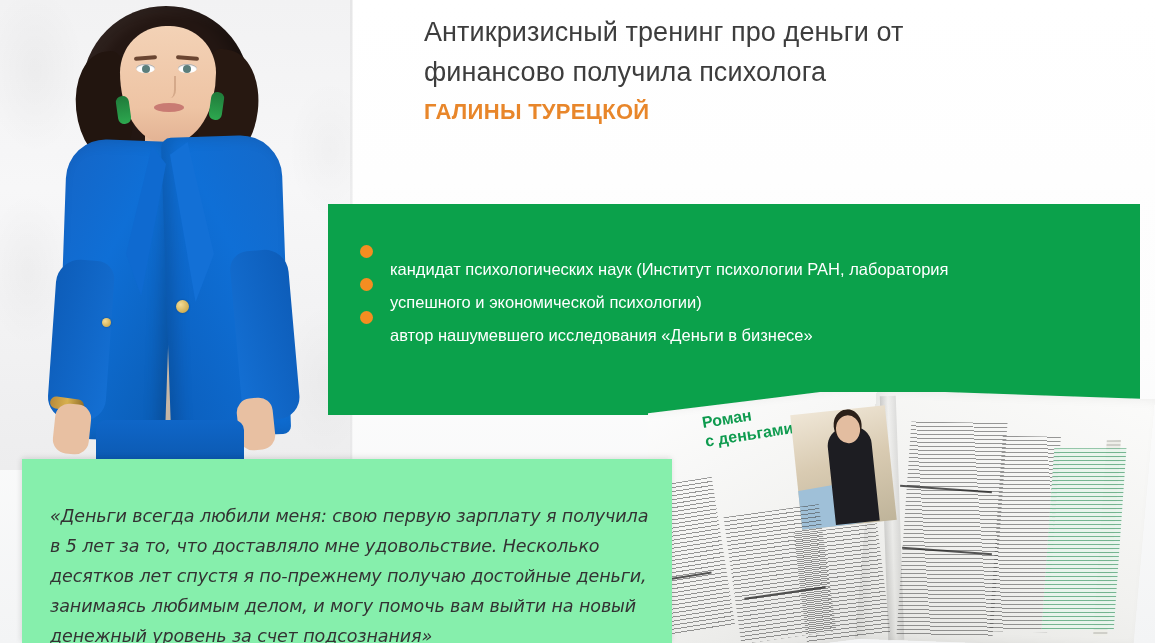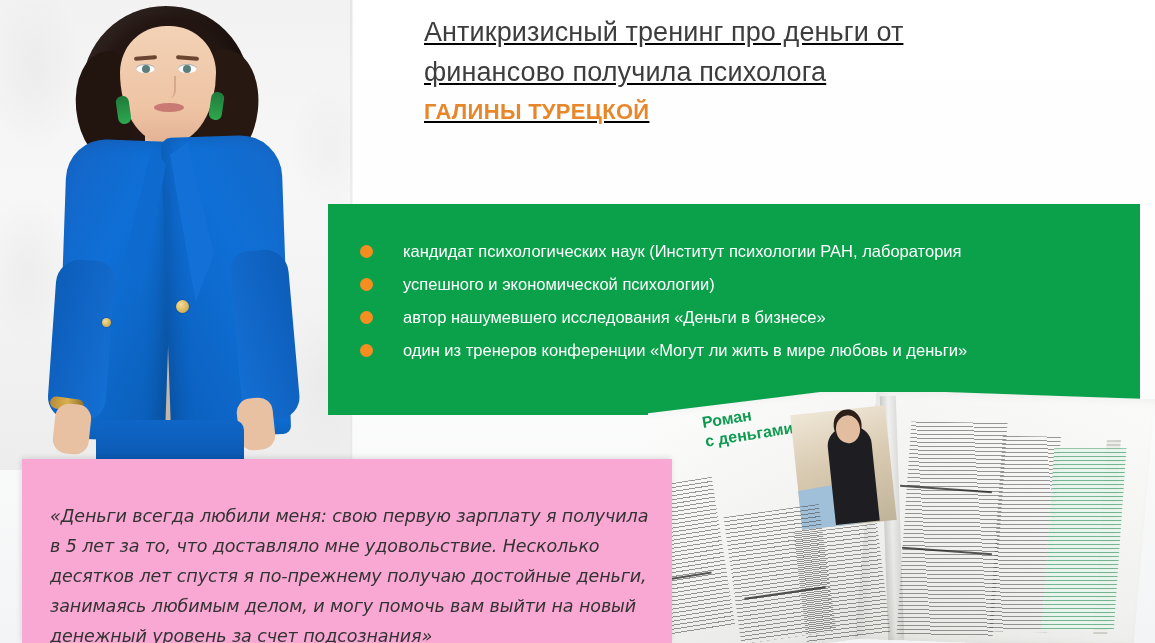--- a/index.html
+++ b/index.html
@@ -231,21 +231,20 @@
     width: 148px; height: 50px;
     background: linear-gradient(180deg, #0f66c8, #0b57ad);
     border-radius: 10px 10px 0 0;
   }
 
   
   .heading {
     position: absolute;
     left: 424px; top: 12px;
     width: 660px;
-    text-decoration: underline;
   }
   .heading .line {
     color: #3d3d3d;
     font-size: 27px;
     line-height: 40px;
     font-weight: 400;
     letter-spacing: 0.1px;
     white-space: nowrap;
   }
   .heading .name {
@@ -266,20 +265,21 @@
   }
   .cred-list {
     position: absolute;
     left: 32px; top: 36px;
     width: 760px;
   }
   .cred-row {
     display: flex;
     align-items: flex-start;
     height: 33px;
+    flex-direction: column;
   }
   .cred-bullet {
     flex: 0 0 auto;
     width: 13px; height: 13px;
     border-radius: 50%;
     background: #f58d21;
     margin-top: 5px;
   }
   .cred-text {
     margin-left: 30px;
@@ -287,21 +287,21 @@
     font-size: 16.5px;
     line-height: 22px;
     white-space: nowrap;
   }
 
   
   .quote-card {
     position: absolute;
     left: 22px; top: 459px;
     width: 650px; height: 184px;
-    background: #f9a8d4;
+    background: #86efac;
     box-shadow: 0 -2px 6px rgba(0,0,0,0.08), -2px 0 6px rgba(0,0,0,0.05);
   }
   .quote-text {
     position: absolute;
     left: 28px; top: 42px;
     width: 600px;
     color: #333333;
     font-family: "DejaVu Sans", sans-serif;
     font-style: italic;
     font-size: 17.5px;
@@ -474,24 +474,20 @@
         <span class="cred-text">кандидат психологических наук (Институт психологии РАН, лаборатория</span>
       </div>
       <div class="cred-row">
         <span class="cred-bullet"></span>
         <span class="cred-text">успешного и экономической психологии)</span>
       </div>
       <div class="cred-row">
         <span class="cred-bullet"></span>
         <span class="cred-text">автор нашумевшего исследования «Деньги в бизнесе»</span>
       </div>
-      <div class="cred-row">
-        <span class="cred-bullet"></span>
-        <span class="cred-text">один из тренеров конференции «Могут ли жить в мире любовь и деньги»</span>
-      </div>
     </div>
   </div>
 
   <div class="magazine">
     <div class="mag-shadow"></div>
     <div class="mag-left-page"></div>
     <div class="mag-right-page"></div>
     <div class="mag-spine"></div>
     <div class="mag-edge"></div>
     <div class="mag-title">

